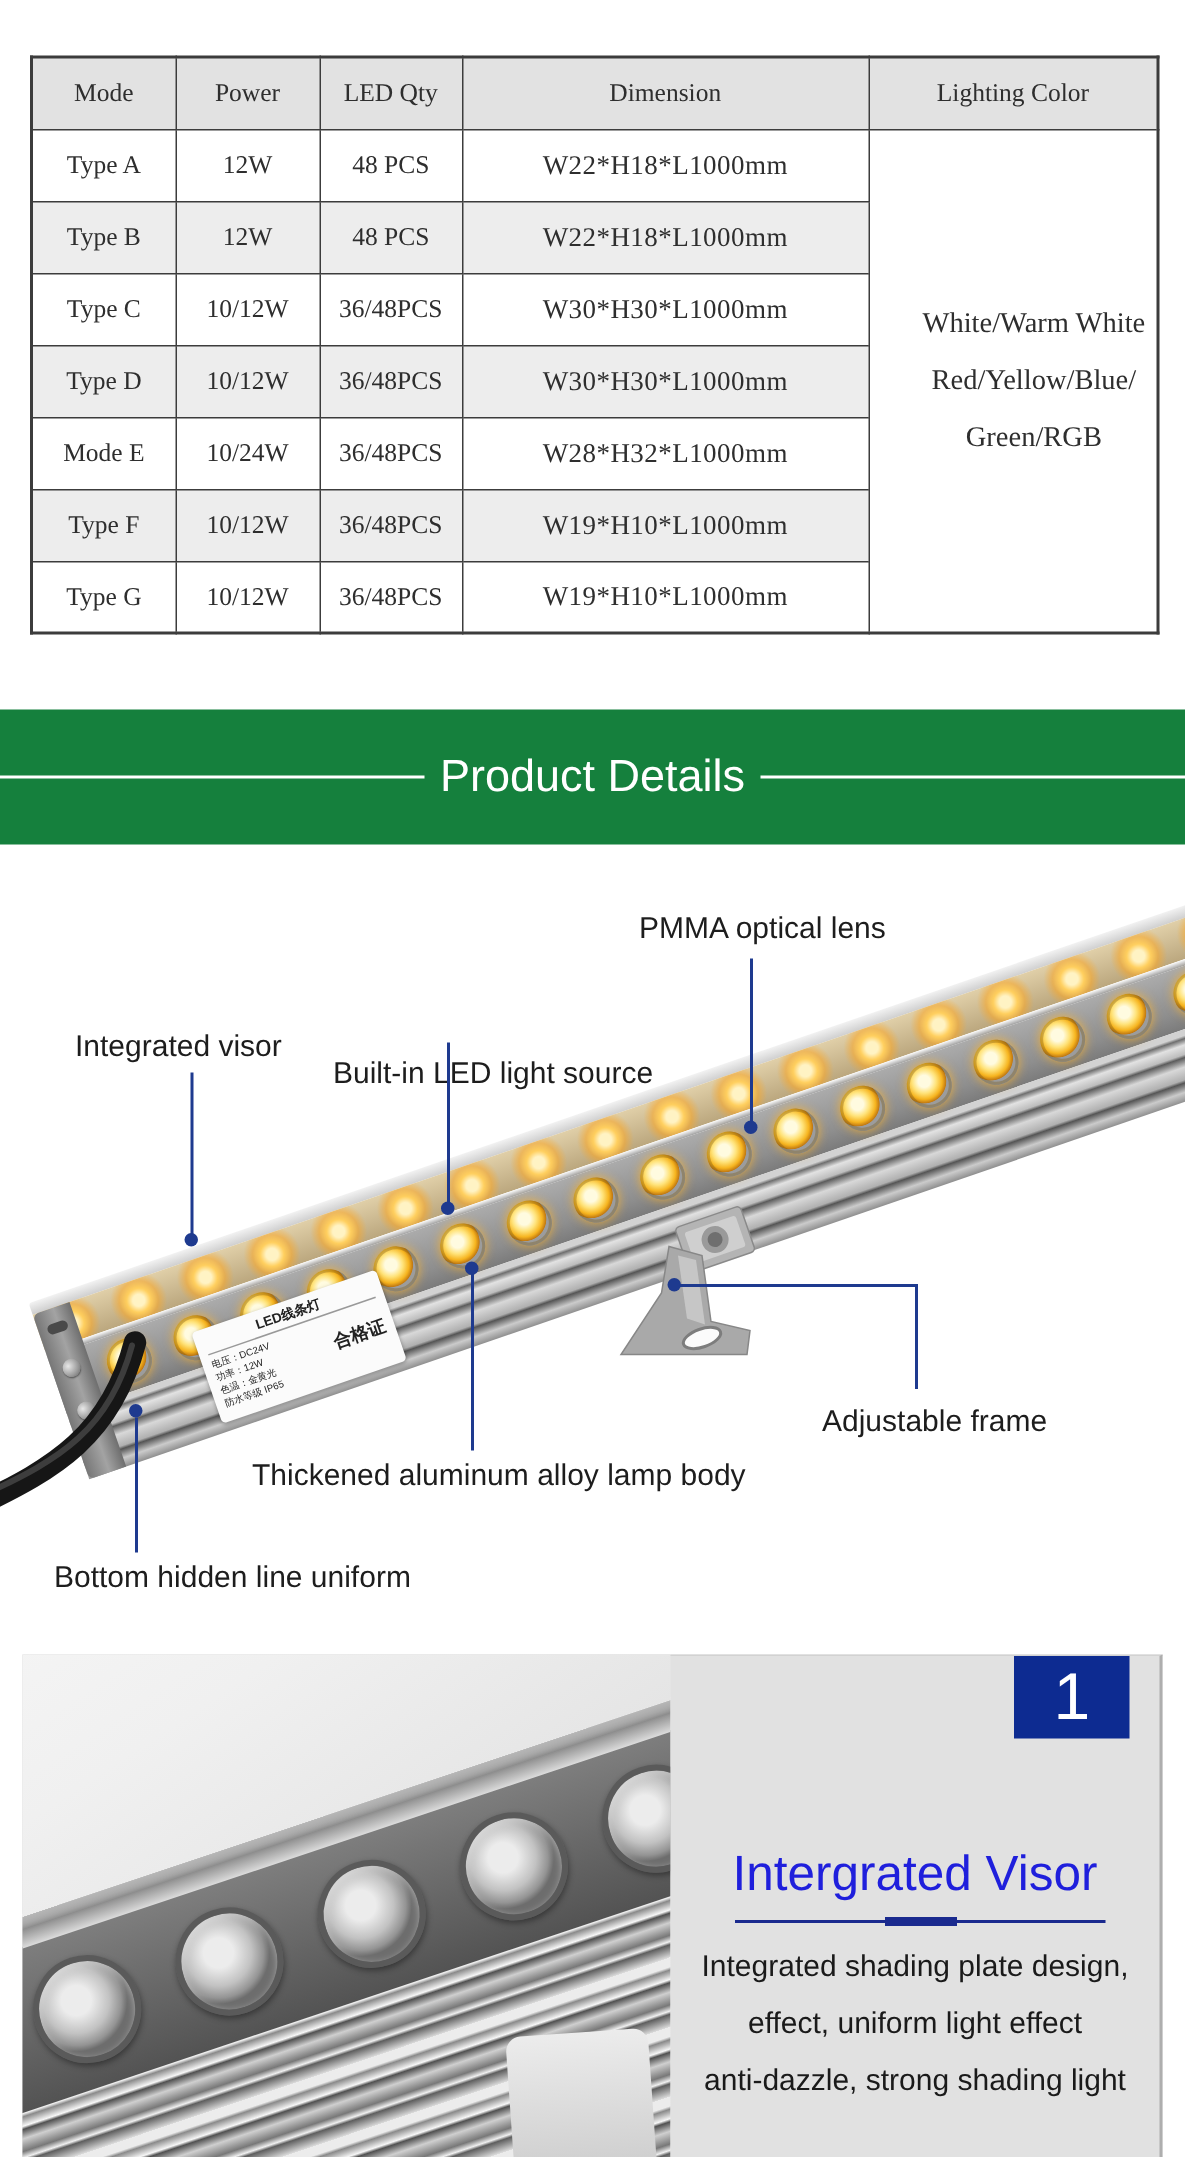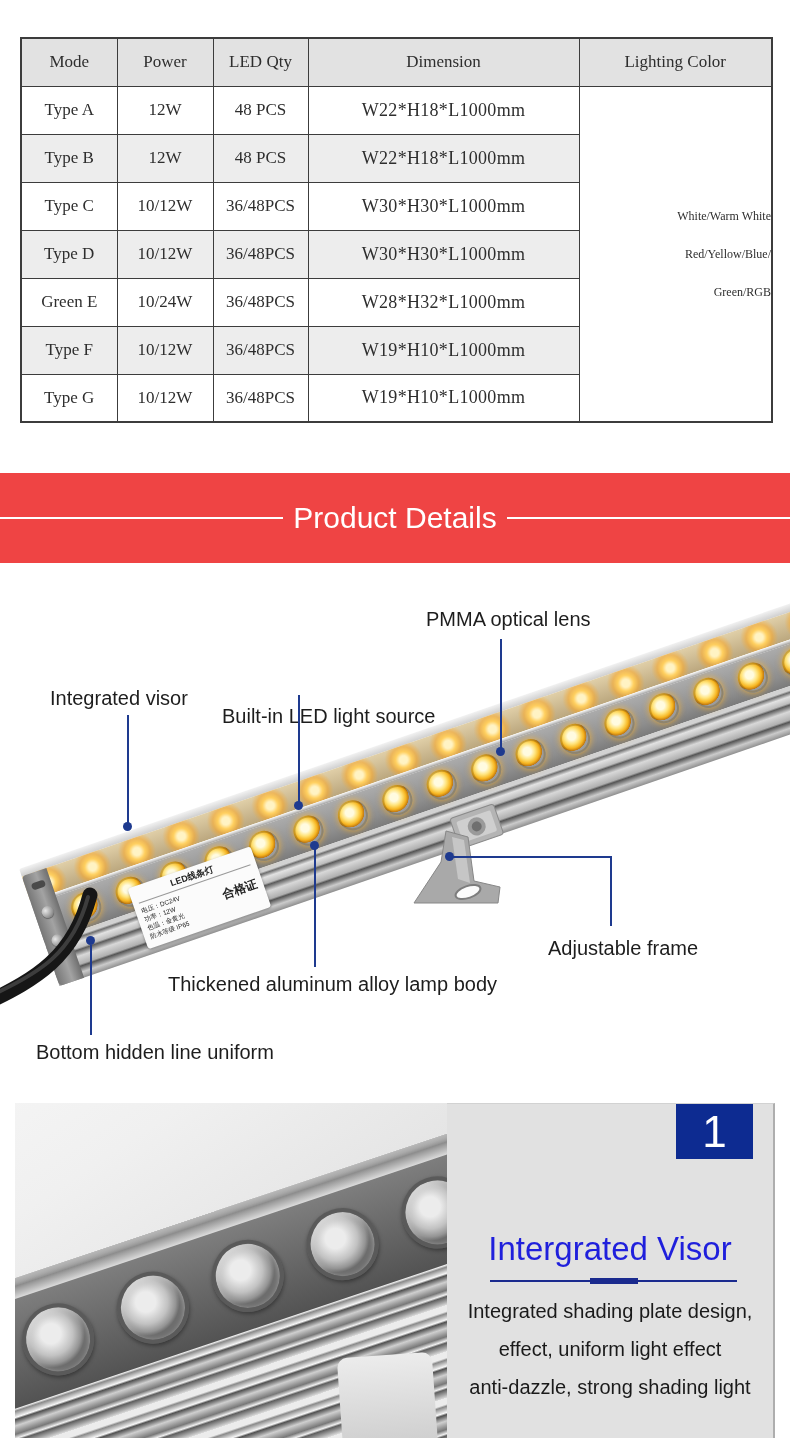--- a/index.html
+++ b/index.html
@@ -8,24 +8,24 @@
   #page { position:relative; width:790px; height:1438px; background:#fff; overflow:hidden; margin:0 auto; }
 
   
   .spec-table { position:absolute; left:20px; top:37px; width:751px; border-collapse:collapse; table-layout:fixed;font-family:Liberation Serif, serif; }
   .spec-table th, .spec-table td { border:1px solid #3c3c3c; text-align:center; vertical-align:middle; color:#2e2e2e; font-weight:normal; height:48px; font-size:17px; }
   .spec-table { border:2px solid #3c3c3c; }
   .spec-table th { background:#e2e2e2; }
   .spec-table tr.alt td { background:#ededed; }
   .spec-table td { background:#ffffff; }
   .spec-table td.dim { font-size:18px; letter-spacing:.3px; }
-  .spec-table td.lighting { background:#ffffff !important; text-align:right; padding-left:28px; font-size:12px; line-height:38px; }
-
-  
-  .banner { position:absolute; left:0; top:473px; width:790px; height:90px; background:#ef4444; display:flex; align-items:center; }
+  .spec-table td.lighting { background:#ffffff !important; text-align:center; padding-left:28px; font-size:19px; line-height:38px; }
+
+  
+  .banner { position:absolute; left:0; top:473px; width:790px; height:90px; background:#15803d; display:flex; align-items:center; }
   .banner .rule { flex:1; height:2px; background:#ffffff; }
   .banner .title { color:#ffffff; font-size:30px; padding:0 10px; white-space:nowrap; }
 
   
   .photo { position:absolute; left:0; top:565px; width:790px; height:530px; background:#fff; overflow:hidden; }
 
   .bar { position:absolute; left:17px; top:167px; width:820px; height:124px; transform:rotate(-19deg); }
   .bar-top  { height:8px;  background:linear-gradient(#f2f2f2,#cfcfcf); border-radius:2px 2px 0 0; }
   .bar-glow { height:26px;
       background-image:radial-gradient(circle at 23px 14px, #fff3c4 0 4px, #ffcf5e 8px, rgba(250,166,35,.55) 13px, rgba(250,166,35,0) 19px),
@@ -129,21 +129,21 @@
       <td>36/48PCS</td>
       <td class="dim">W30*H30*L1000mm</td>
     </tr>
     <tr class="alt">
       <td>Type D</td>
       <td>10/12W</td>
       <td>36/48PCS</td>
       <td class="dim">W30*H30*L1000mm</td>
     </tr>
     <tr>
-      <td>Green E</td>
+      <td>Mode E</td>
       <td>10/24W</td>
       <td>36/48PCS</td>
       <td class="dim">W28*H32*L1000mm</td>
     </tr>
     <tr class="alt">
       <td>Type F</td>
       <td>10/12W</td>
       <td>36/48PCS</td>
       <td class="dim">W19*H10*L1000mm</td>
     </tr>

